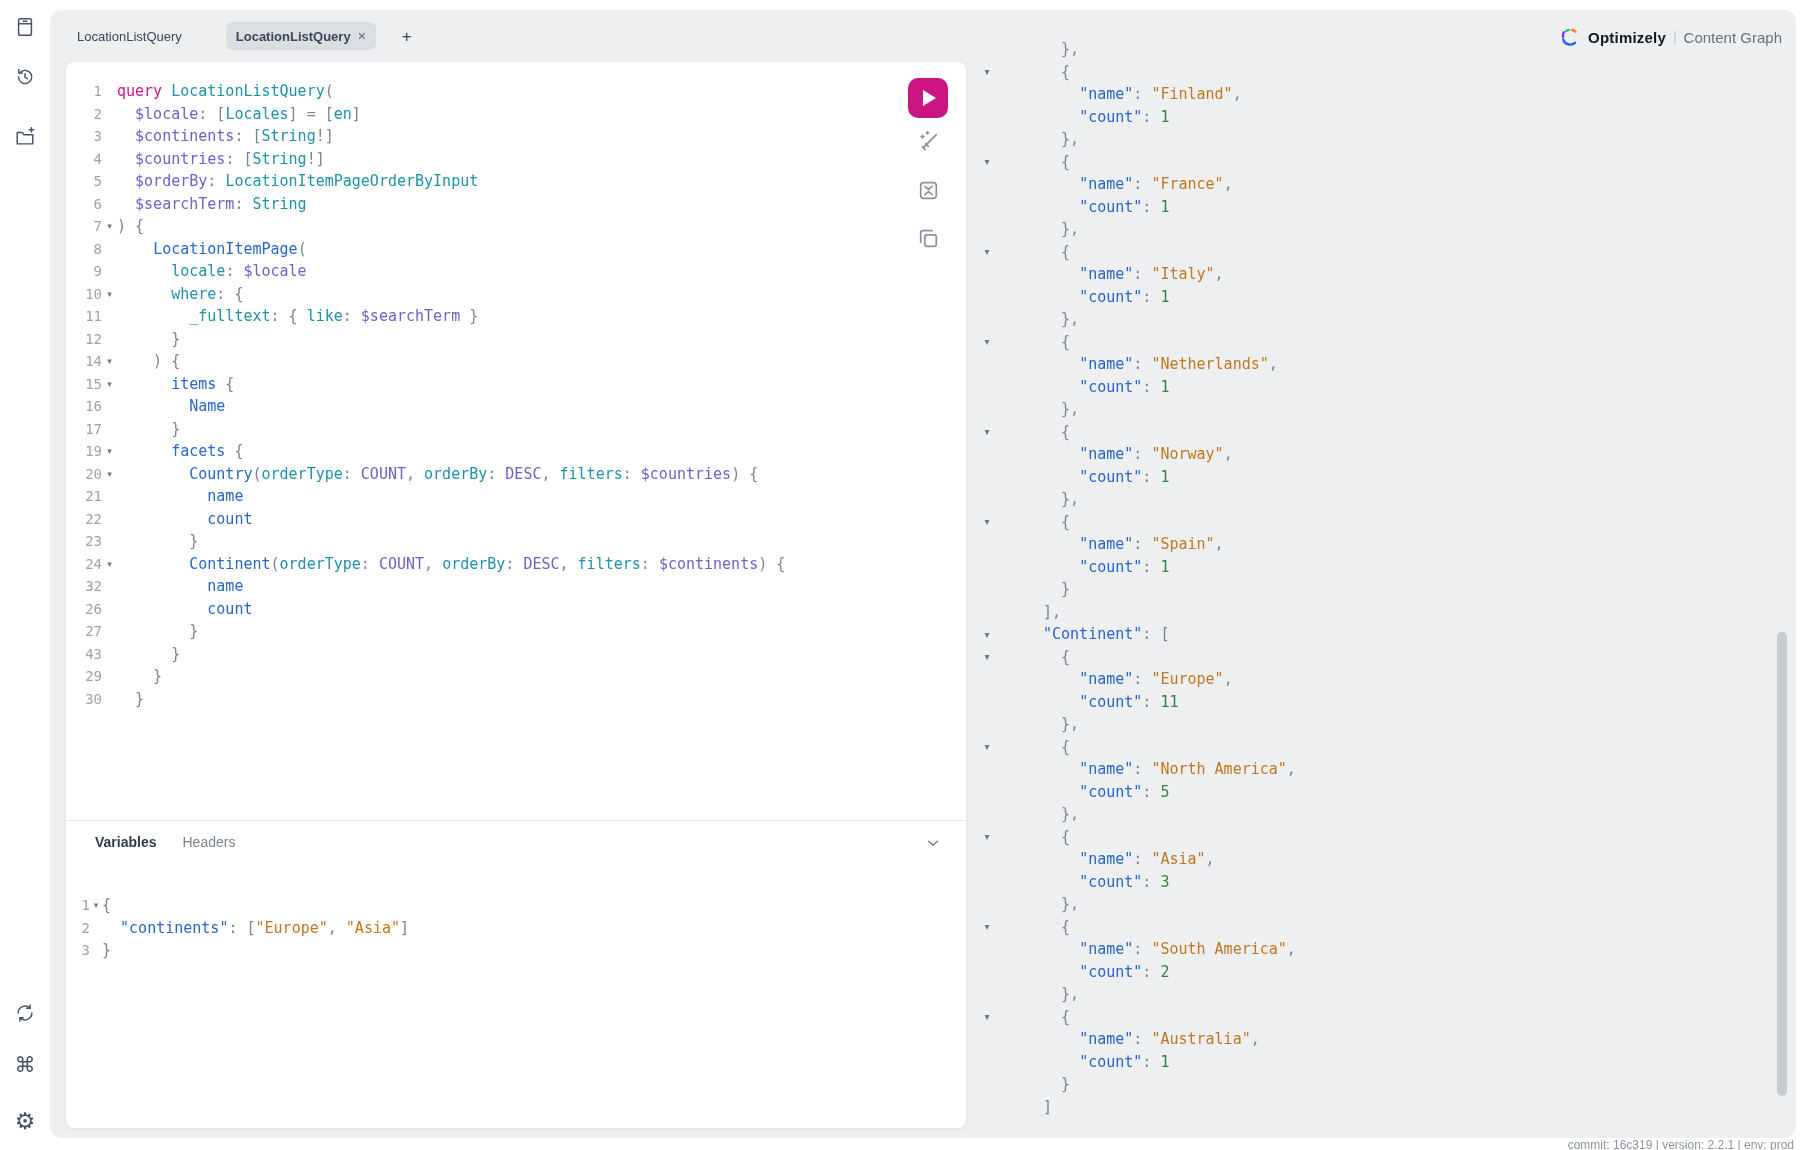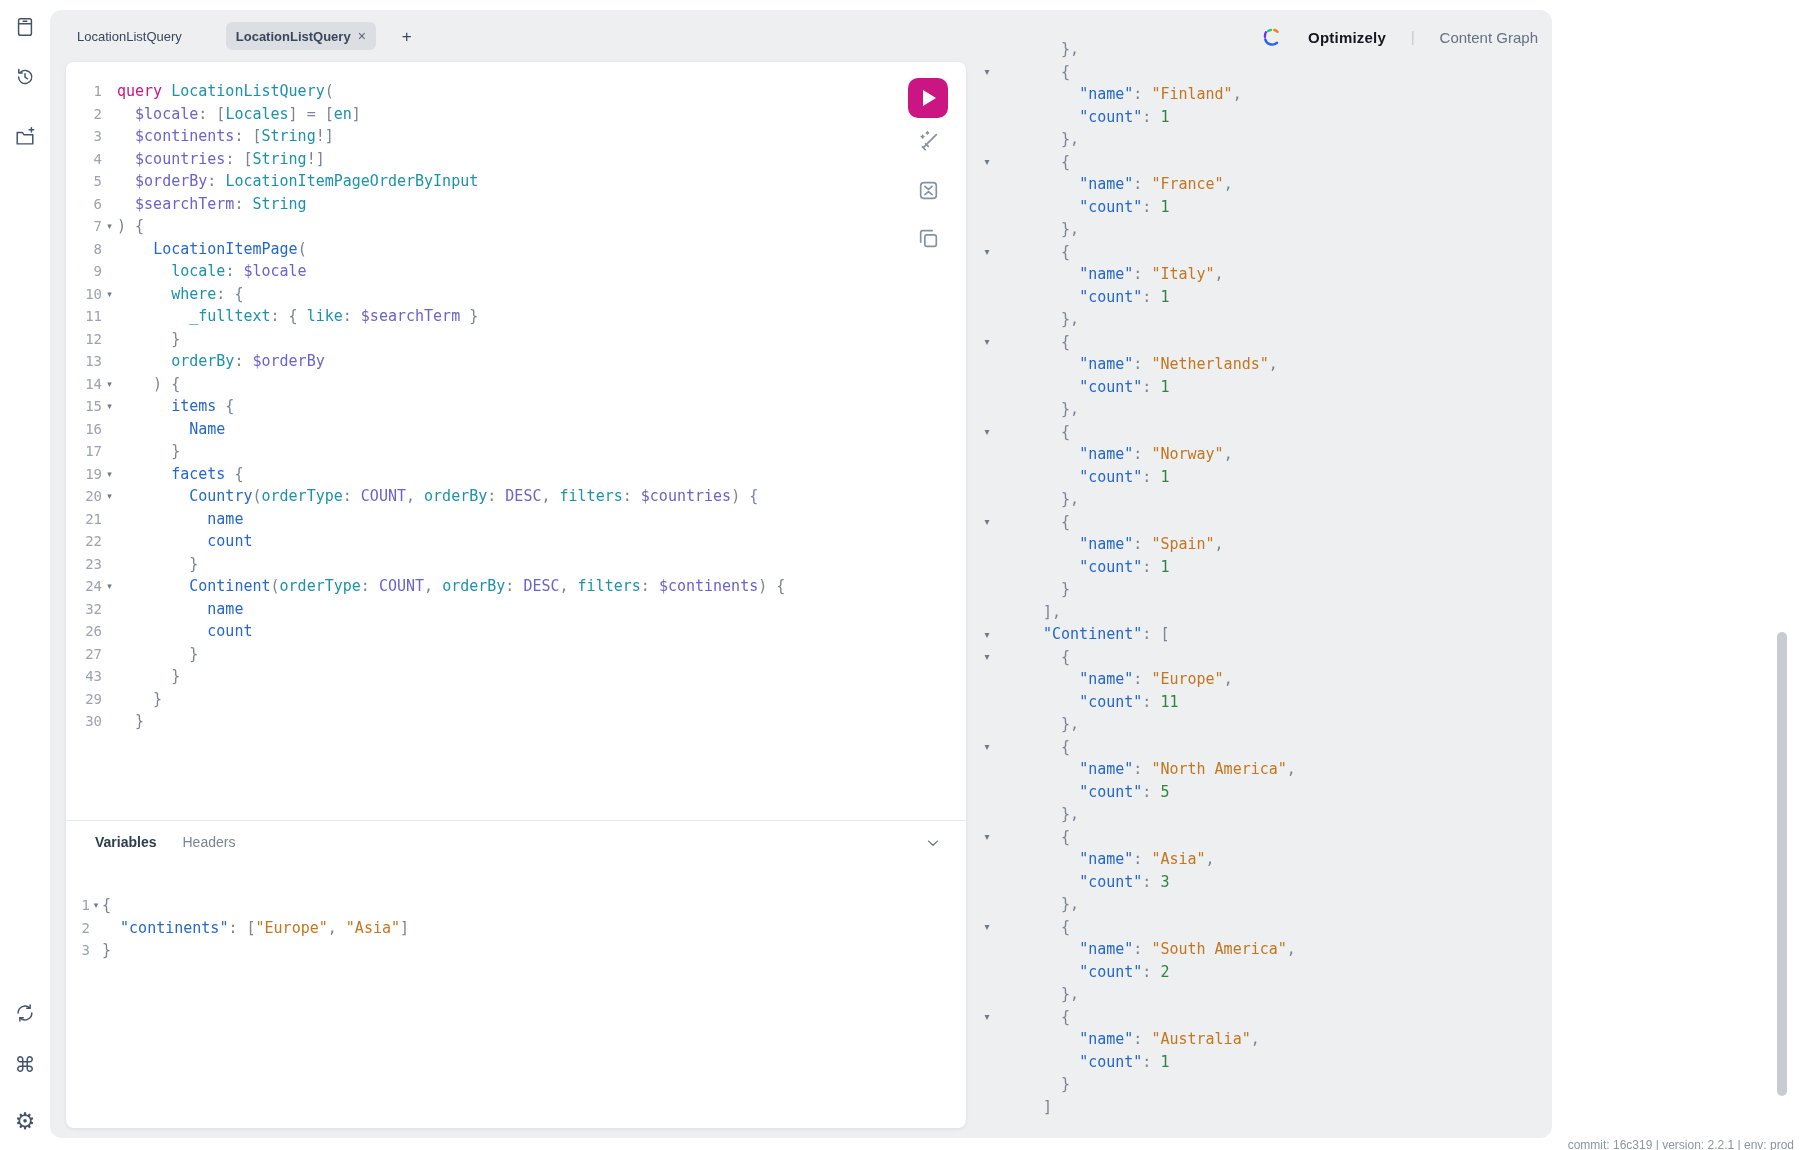--- a/index.html
+++ b/index.html
@@ -11,32 +11,32 @@
   *{margin:0;padding:0;box-sizing:border-box}
   html,body{width:1802px;height:1150px;overflow:hidden;background:#fff;
     font-family:"Liberation Sans",sans-serif;}
   
   .rail{position:absolute;left:0;top:0;width:50px;height:1150px;background:#fff;}
   .rail .ric{position:absolute;left:14px;width:22px;height:22px;color:var(--side-icon);cursor:pointer;}
   .rail .ric svg{width:22px;height:22px;stroke:currentColor;fill:none;stroke-width:1.6;
     stroke-linecap:round;stroke-linejoin:round;}
   .glyph-ic{font-size:21px;line-height:22px;text-align:center;color:var(--side-icon);}
   
-  .main{position:absolute;left:50px;top:10px;width:1502px;height:1128px;background:var(--bg);
+  .main{position:absolute;left:50px;top:10px;width:1746px;height:1128px;background:var(--bg);
     border-radius:12px;}
   
   .tabbar{position:absolute;left:27px;top:12px;height:28px;display:flex;align-items:center;}
   .tab-plain{font-size:13px;color:var(--ink);font-weight:500;cursor:pointer;}
   .tab-pill{margin-left:44px;height:28px;background:var(--pill);border-radius:6px;
     display:flex;align-items:center;padding:0 10px;gap:7px;cursor:pointer;}
   .tab-pill .lbl{font-size:13px;font-weight:700;color:var(--ink);}
   .tab-pill .x{font-size:14px;color:#5A6573;cursor:pointer;line-height:1;}
   .tab-add{margin-left:26px;font-size:17px;color:var(--ink);cursor:pointer;line-height:1;}
   
-  .brand{position:absolute;right:14px;top:15px;display:flex;align-items:center;gap:25px;}
+  .brand{position:absolute;right:14px;top:15px;display:flex;align-items:center;gap:7px;}
   .brand svg{width:22px;height:24px;}
   .brand .bname{font-size:15px;font-weight:700;color:#14181E;letter-spacing:.2px;}
   .brand .bsep{color:#C3C8CE;font-size:14px;}
   .brand .bprod{font-size:15px;color:#667080;}
   
   .card{position:absolute;left:16px;top:52px;width:900px;height:1066px;background:var(--card);
     border-radius:8px;box-shadow:0 1px 4px rgba(25,35,50,.08);}
   .qwrap{position:absolute;left:12px;top:18px;right:76px;}
   
   .cl{display:flex;height:22.5px;align-items:center;}
@@ -196,25 +196,20 @@
         </div>
         <div class="cl">
           <span class="ln">11</span>
           <span class="fd"></span>
           <code class="tks"><span class="tk-pn">        </span><span class="tk-attr">_fulltext</span><span class="tk-pn">: { </span><span class="tk-attr">like</span><span class="tk-pn">: </span><span class="tk-var">$searchTerm</span><span class="tk-pn"> }</span></code>
         </div>
         <div class="cl">
           <span class="ln">12</span>
           <span class="fd"></span>
           <code class="tks"><span class="tk-pn">      }</span></code>
-        </div>
-        <div class="cl">
-          <span class="ln">13</span>
-          <span class="fd"></span>
-          <code class="tks"><span class="tk-pn">      </span><span class="tk-attr">orderBy</span><span class="tk-pn">: </span><span class="tk-var">$orderBy</span></code>
         </div>
         <div class="cl">
           <span class="ln">14</span>
           <span class="fd">▾</span>
           <code class="tks"><span class="tk-pn">    ) {</span></code>
         </div>
         <div class="cl">
           <span class="ln">15</span>
           <span class="fd">▾</span>
           <code class="tks"><span class="tk-pn">      </span><span class="tk-prop">items</span><span class="tk-pn"> {</span></code>

